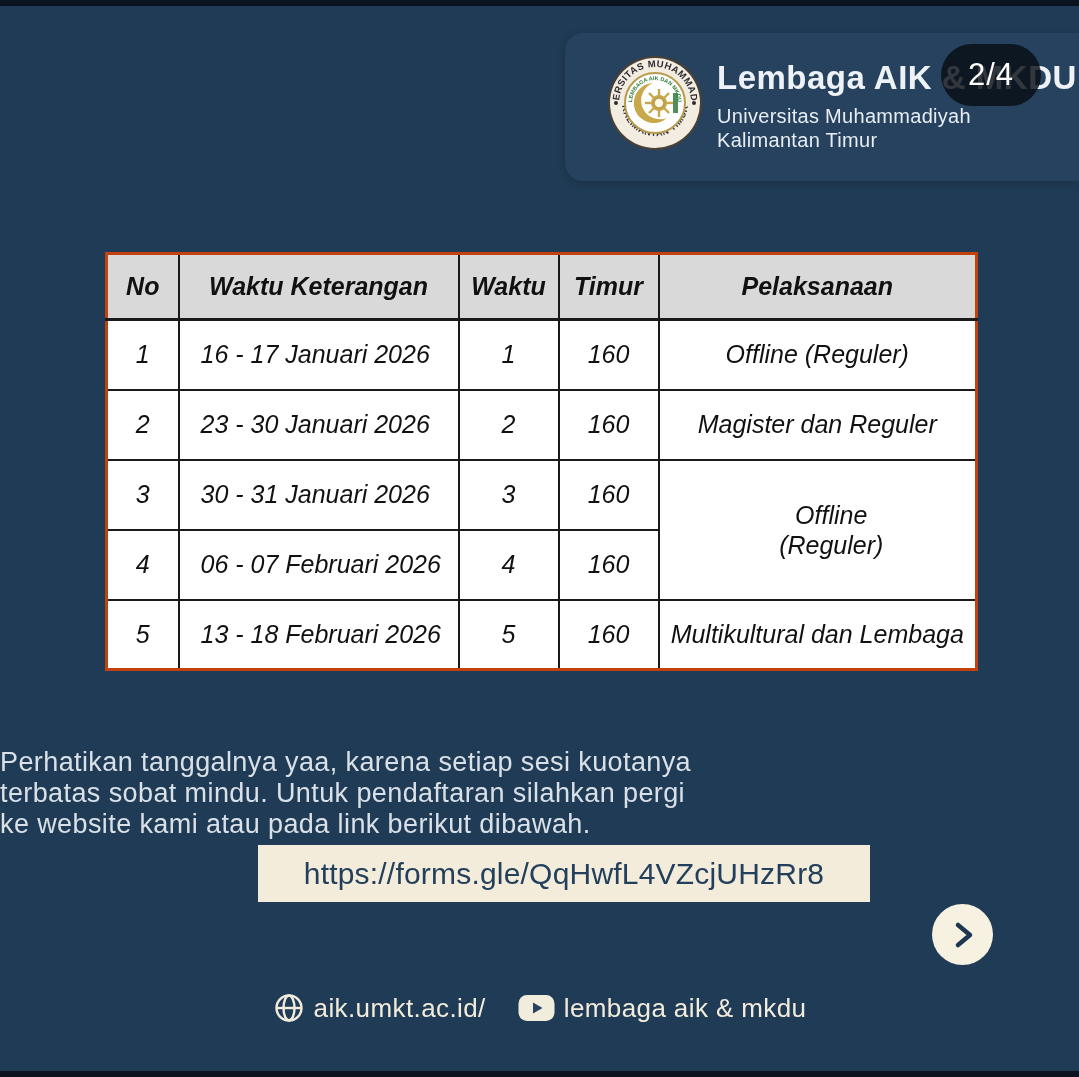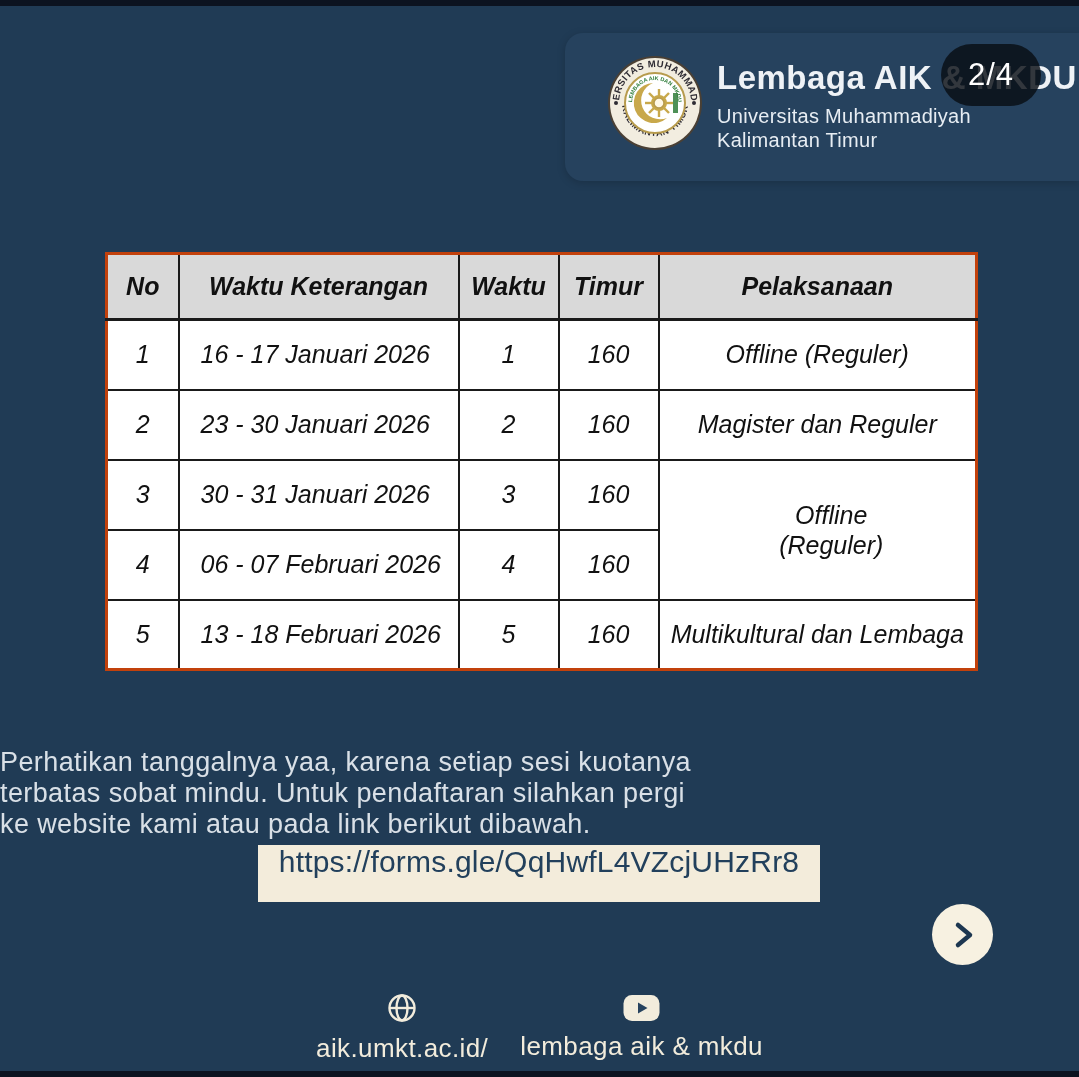--- a/index.html
+++ b/index.html
@@ -138,25 +138,25 @@
     color: #d9e0e7;
     white-space: pre-line;
     margin-top: 35px;
   }
 
   
   .link-box {
     position: absolute;
     left: 258px;
     top: 845px;
-    width: 562px;
+    width: 612px;
     height: 57px;
     background: #f3ecdb;
     display: flex;
-    align-items: flex-start;
+    align-items: center;
     justify-content: center;
     font-size: 30px;
     color: #22405c;
     letter-spacing: 0.2px;
     cursor: pointer;
   }
 
   
   .next-button {
     position: absolute;
@@ -185,21 +185,20 @@
     gap: 32px;
   }
   .footer-item {
     display: flex;
     align-items: center;
     gap: 9px;
     color: #f2ecdc;
     font-size: 26px;
     letter-spacing: 0.4px;
     cursor: pointer;
-    flex-direction: column;
   }
   .footer-item svg { display: block; }
 </style>
 </head>
 <body>
 
 <div class="canvas">
 
   <div class="edge-strip top"></div>
 

